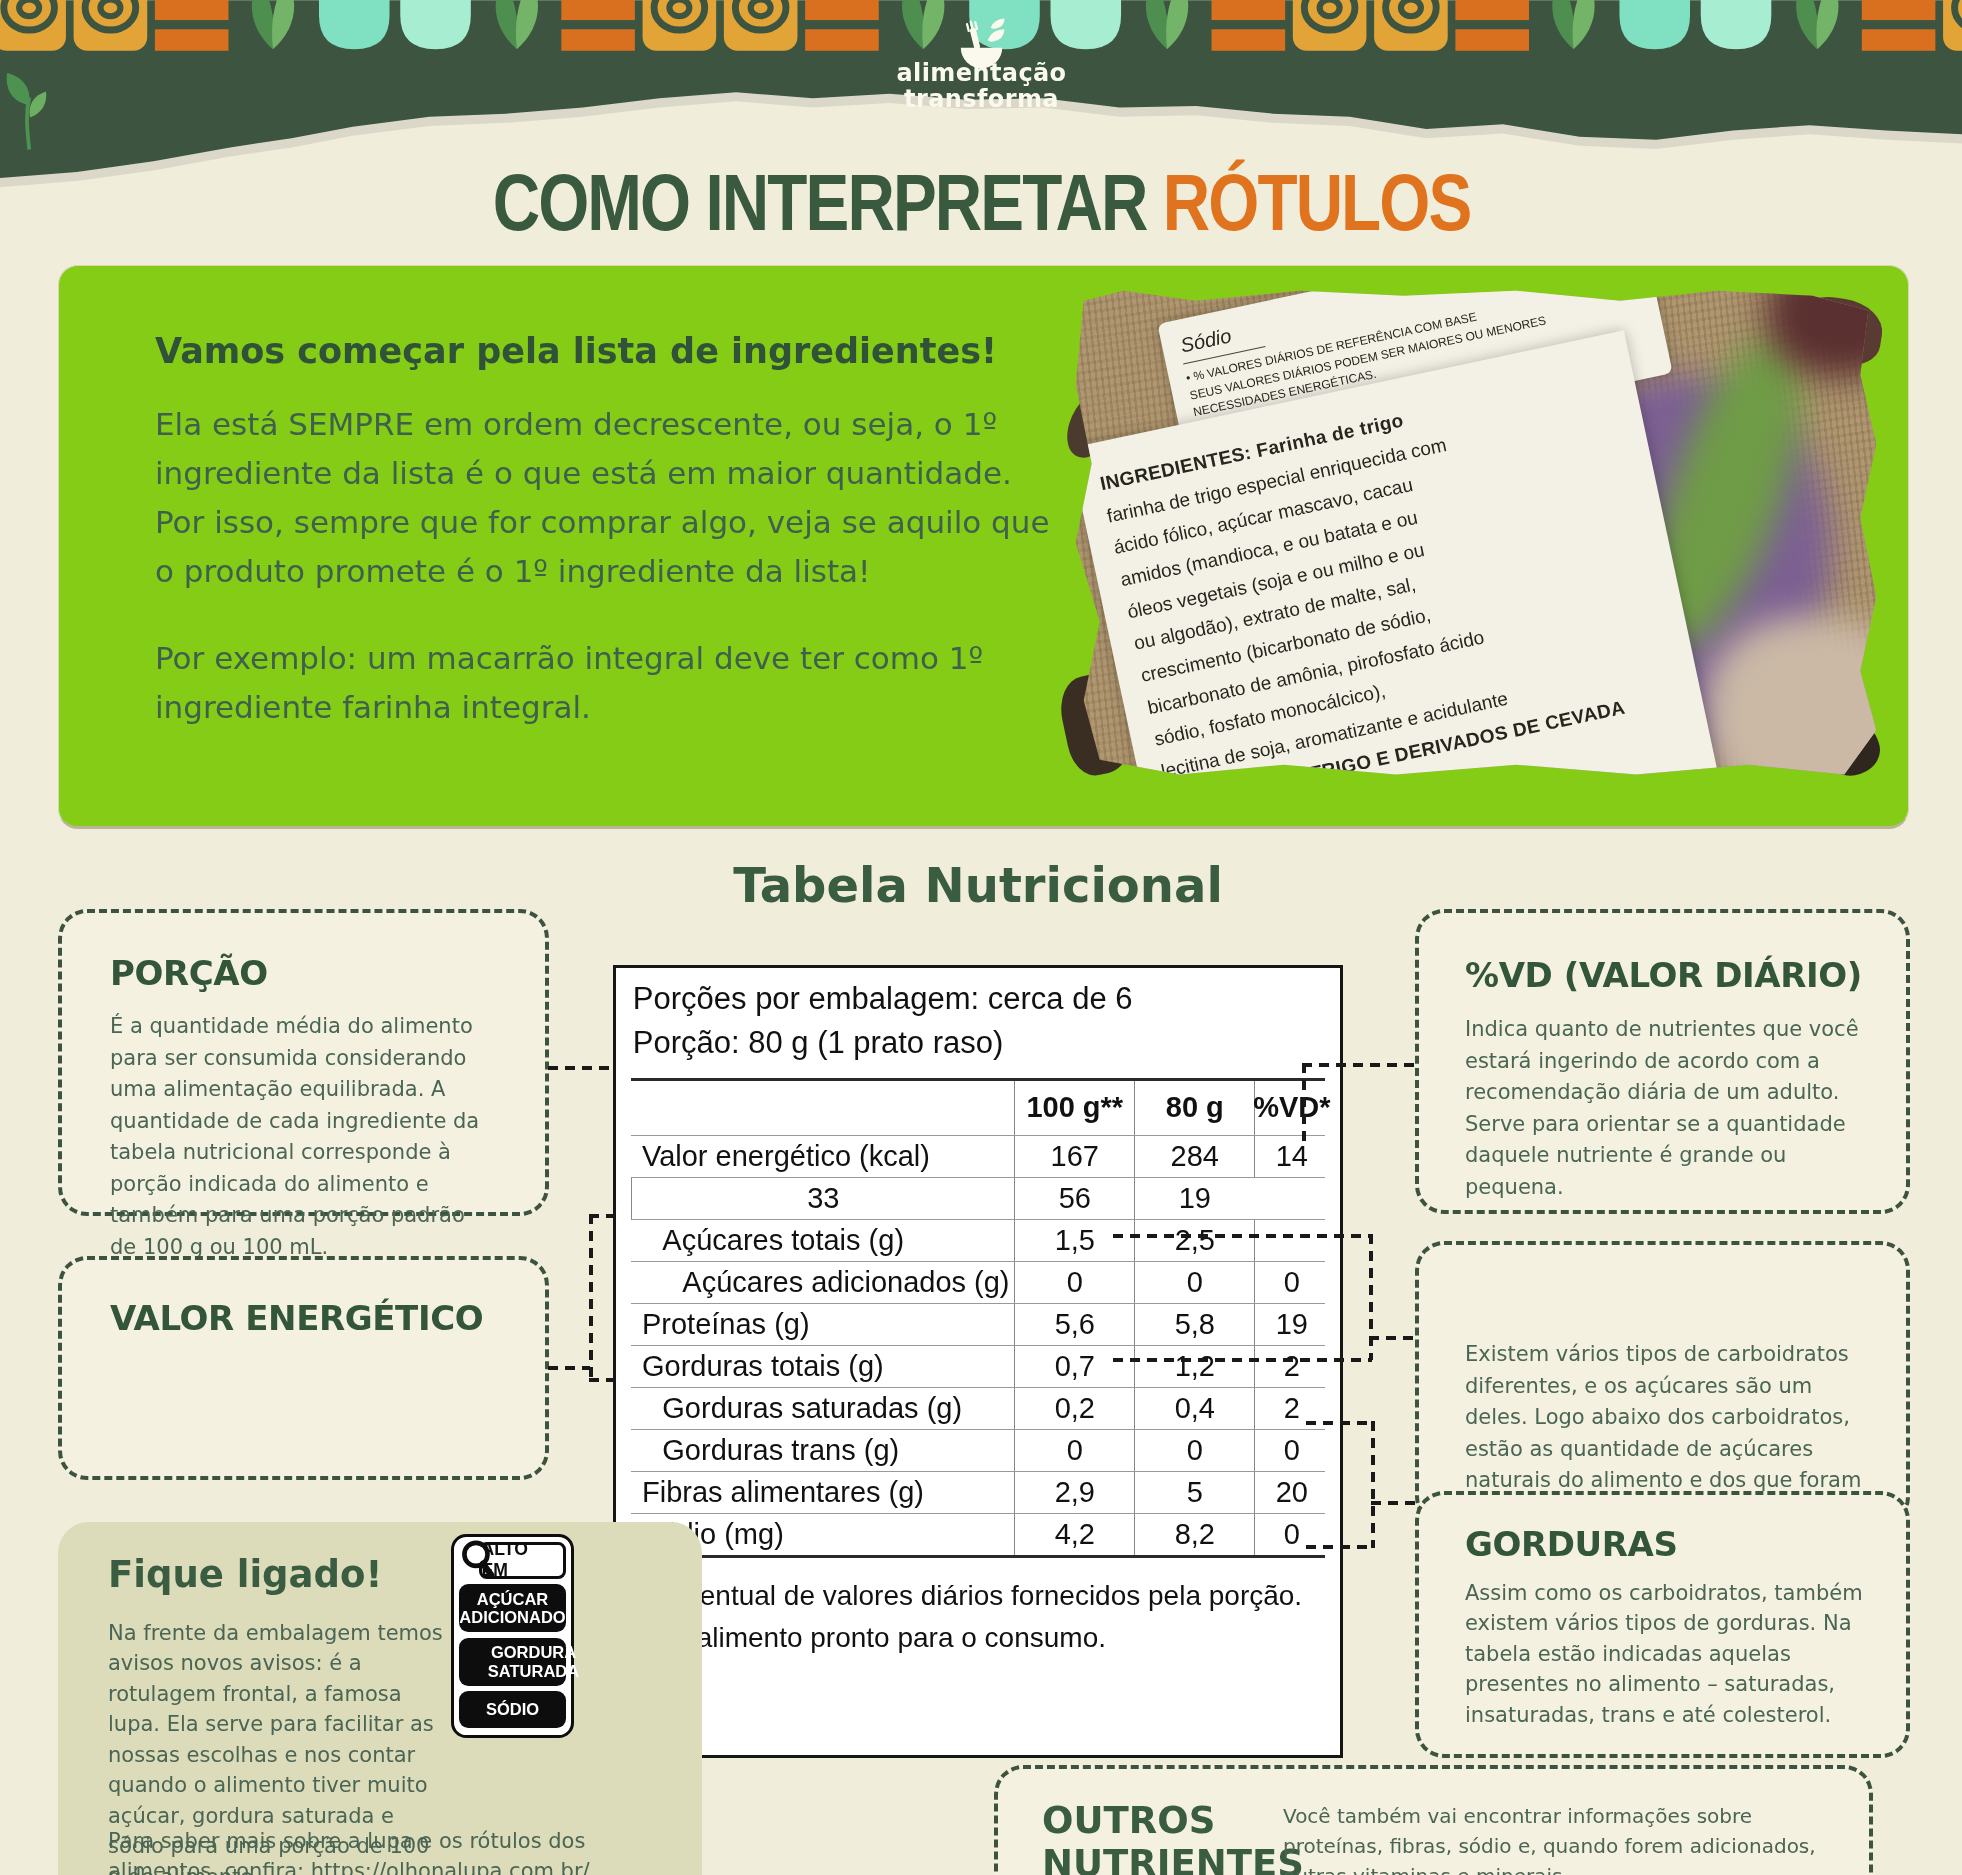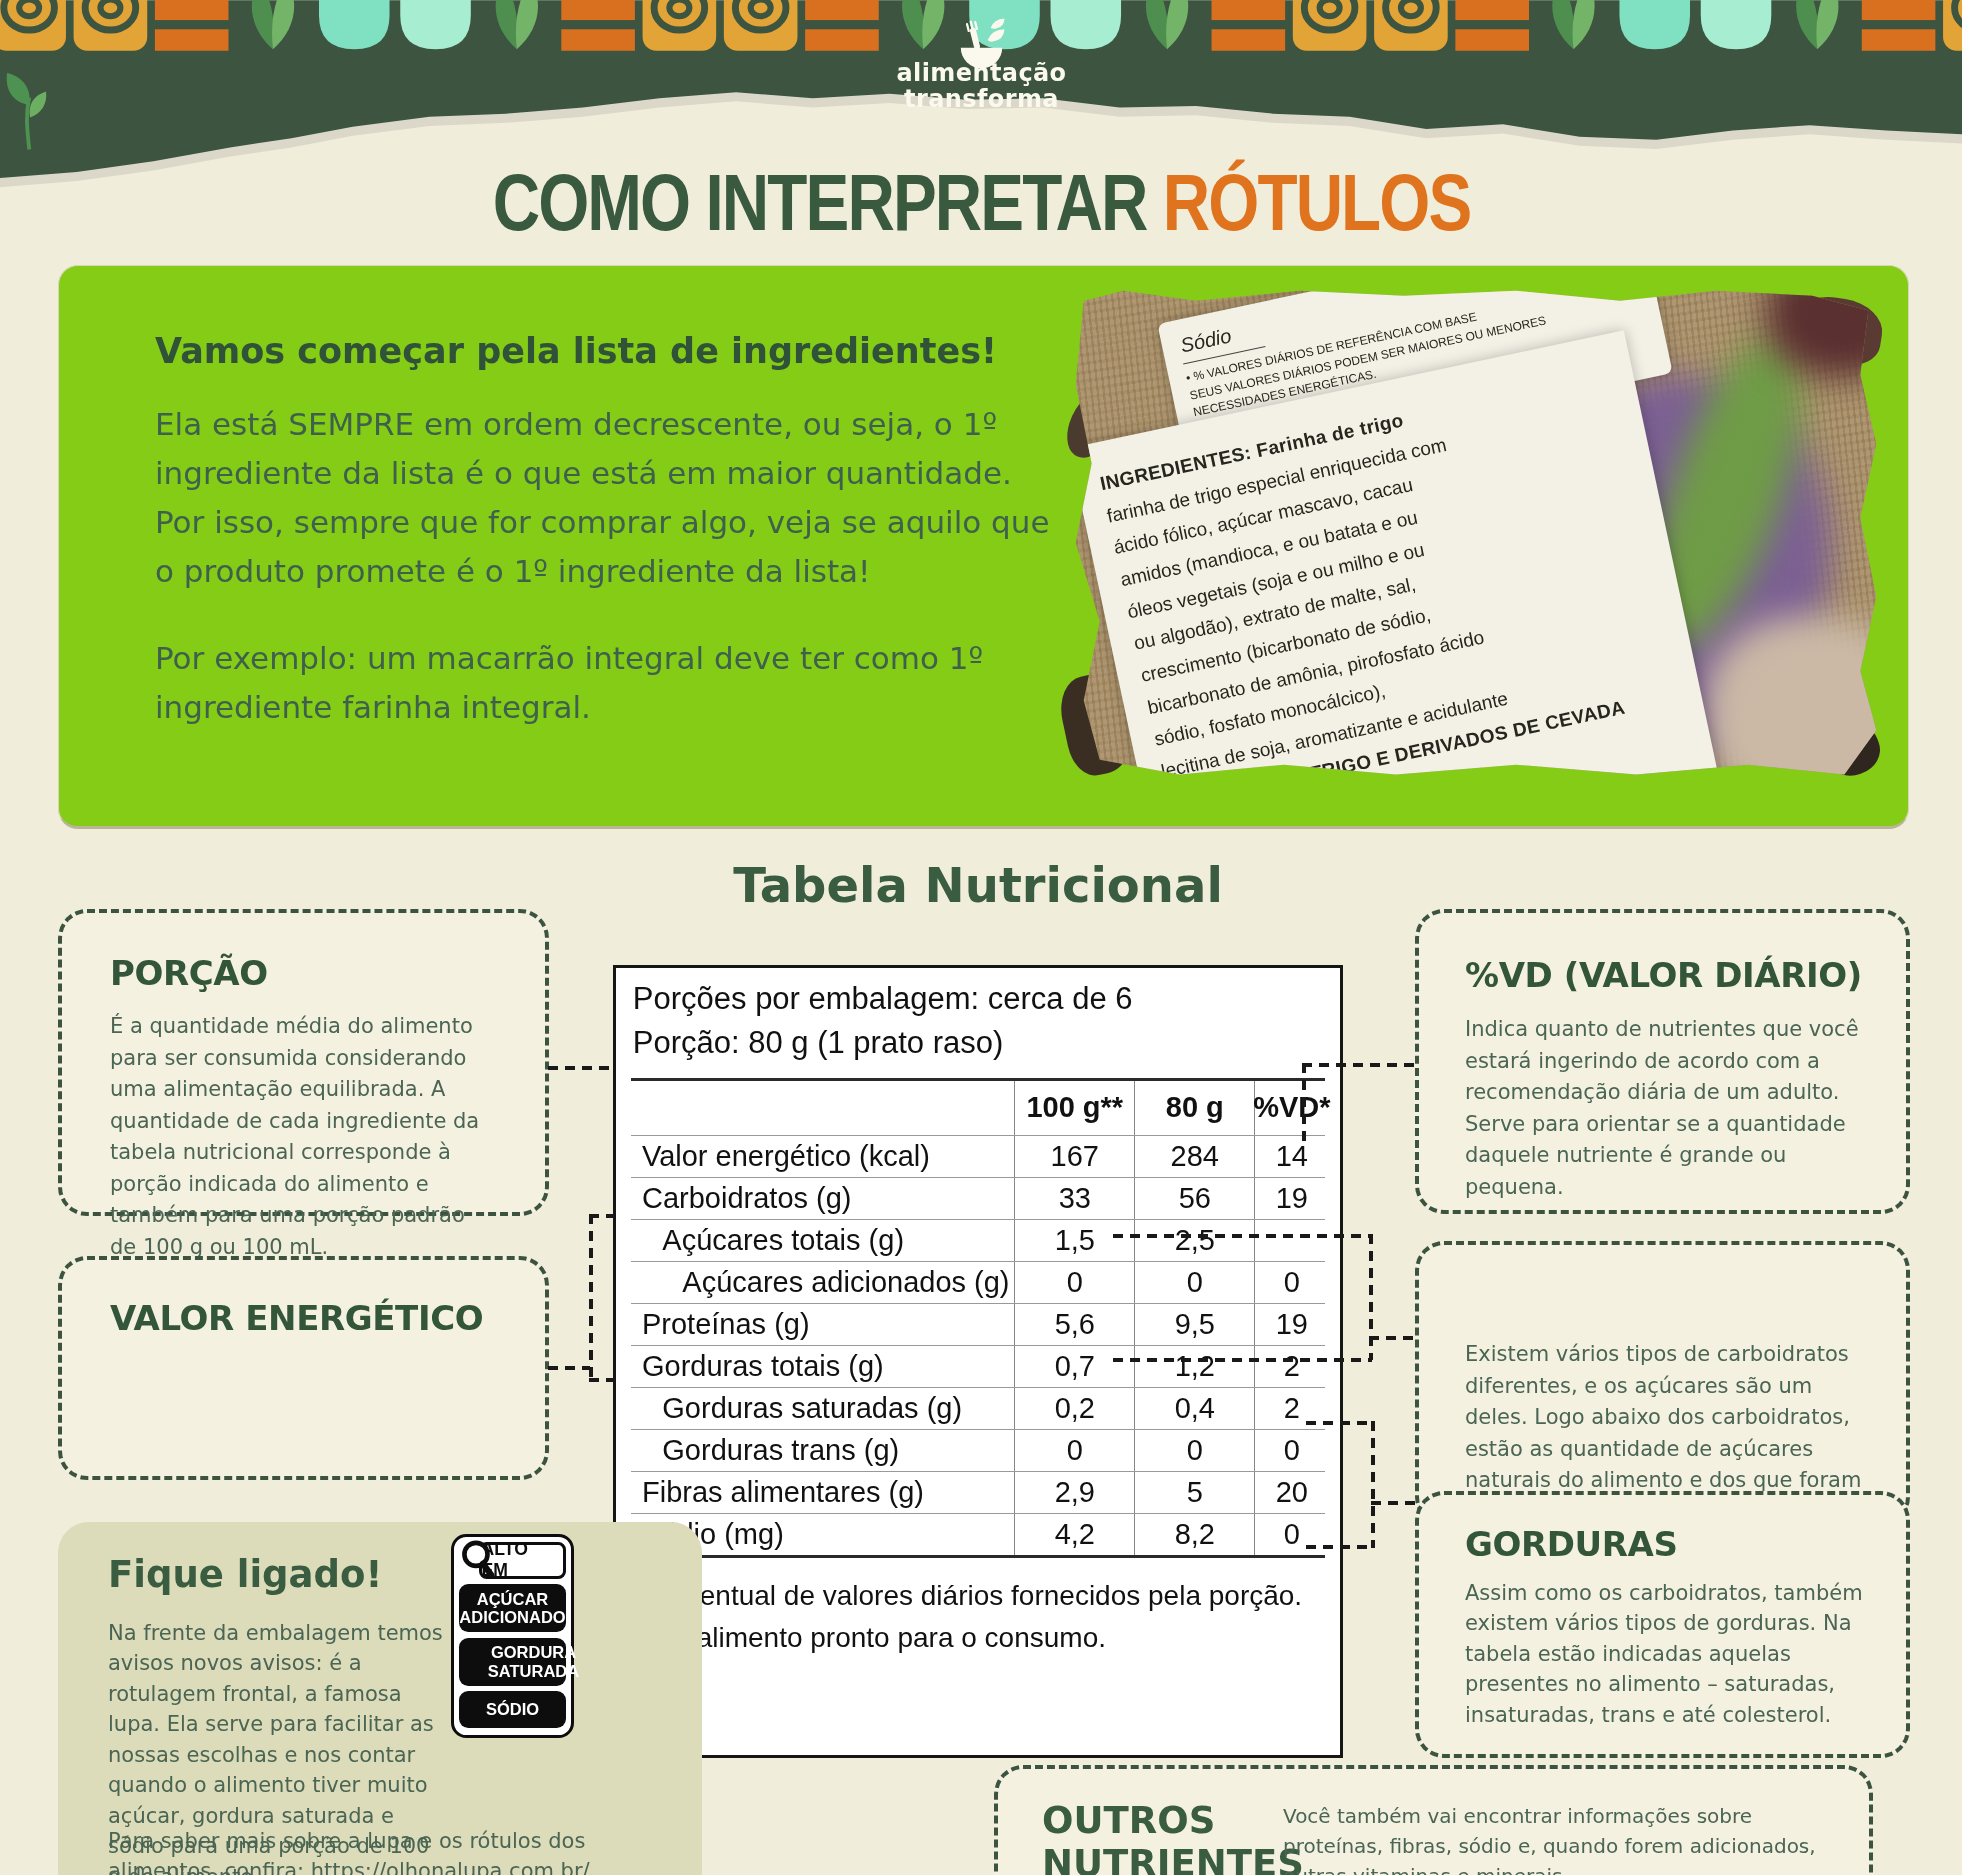--- a/index.html
+++ b/index.html
@@ -228,41 +228,40 @@
       <div class="vc">80 g</div>
       <div class="vc">%VD*</div>
     </div>
     <div class="trow">
       <div class="lc">Valor energético (kcal)</div>
       <div class="vc">167</div>
       <div class="vc">284</div>
       <div class="vc">14</div>
     </div>
     <div class="trow">
-      <div class="lc">Carboidratos (g)</div>
       <div class="vc">33</div>
       <div class="vc">56</div>
       <div class="vc">19</div>
     </div>
     <div class="trow">
       <div class="lc i1">Açúcares totais (g)</div>
       <div class="vc">1,5</div>
       <div class="vc">2,5</div>
       <div class="vc"></div>
     </div>
     <div class="trow">
       <div class="lc i2">Açúcares adicionados (g)</div>
       <div class="vc">0</div>
       <div class="vc">0</div>
       <div class="vc">0</div>
     </div>
     <div class="trow">
       <div class="lc">Proteínas (g)</div>
       <div class="vc">5,6</div>
-      <div class="vc">9,5</div>
+      <div class="vc">5,8</div>
       <div class="vc">19</div>
     </div>
     <div class="trow">
       <div class="lc">Gorduras totais (g)</div>
       <div class="vc">0,7</div>
       <div class="vc">1,2</div>
       <div class="vc">2</div>
     </div>
     <div class="trow">
       <div class="lc i1">Gorduras saturadas (g)</div>

